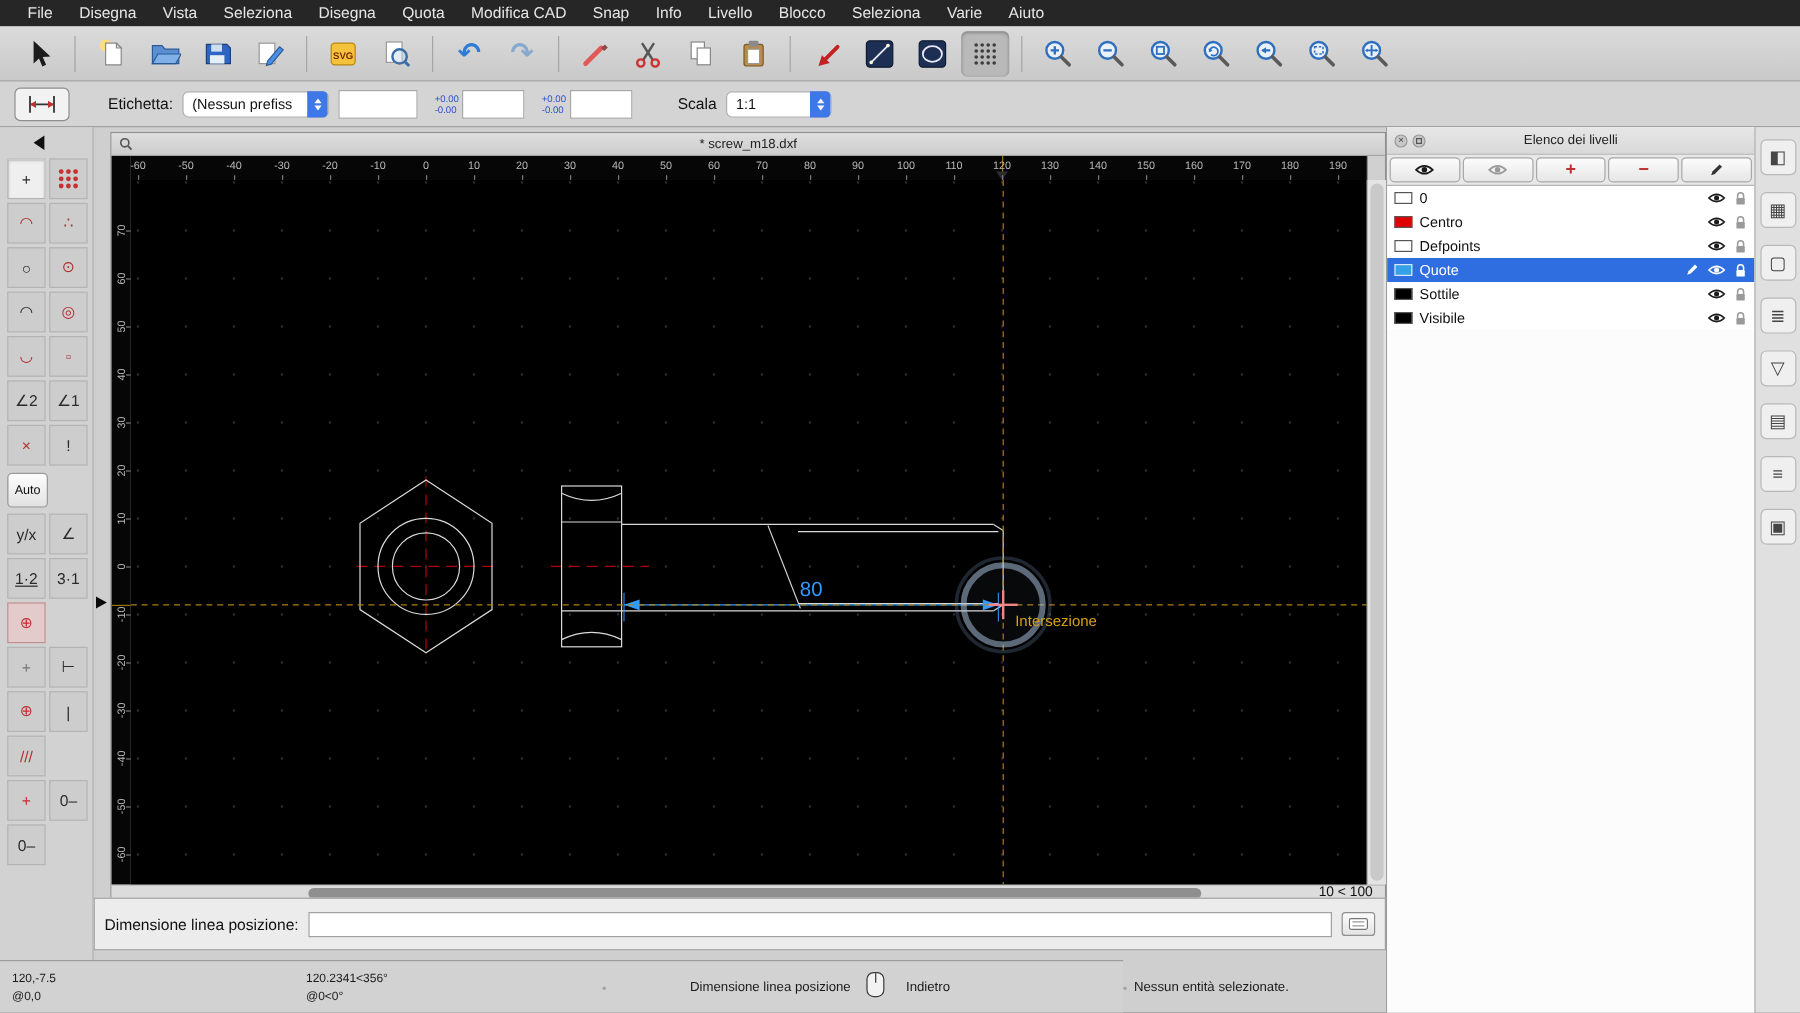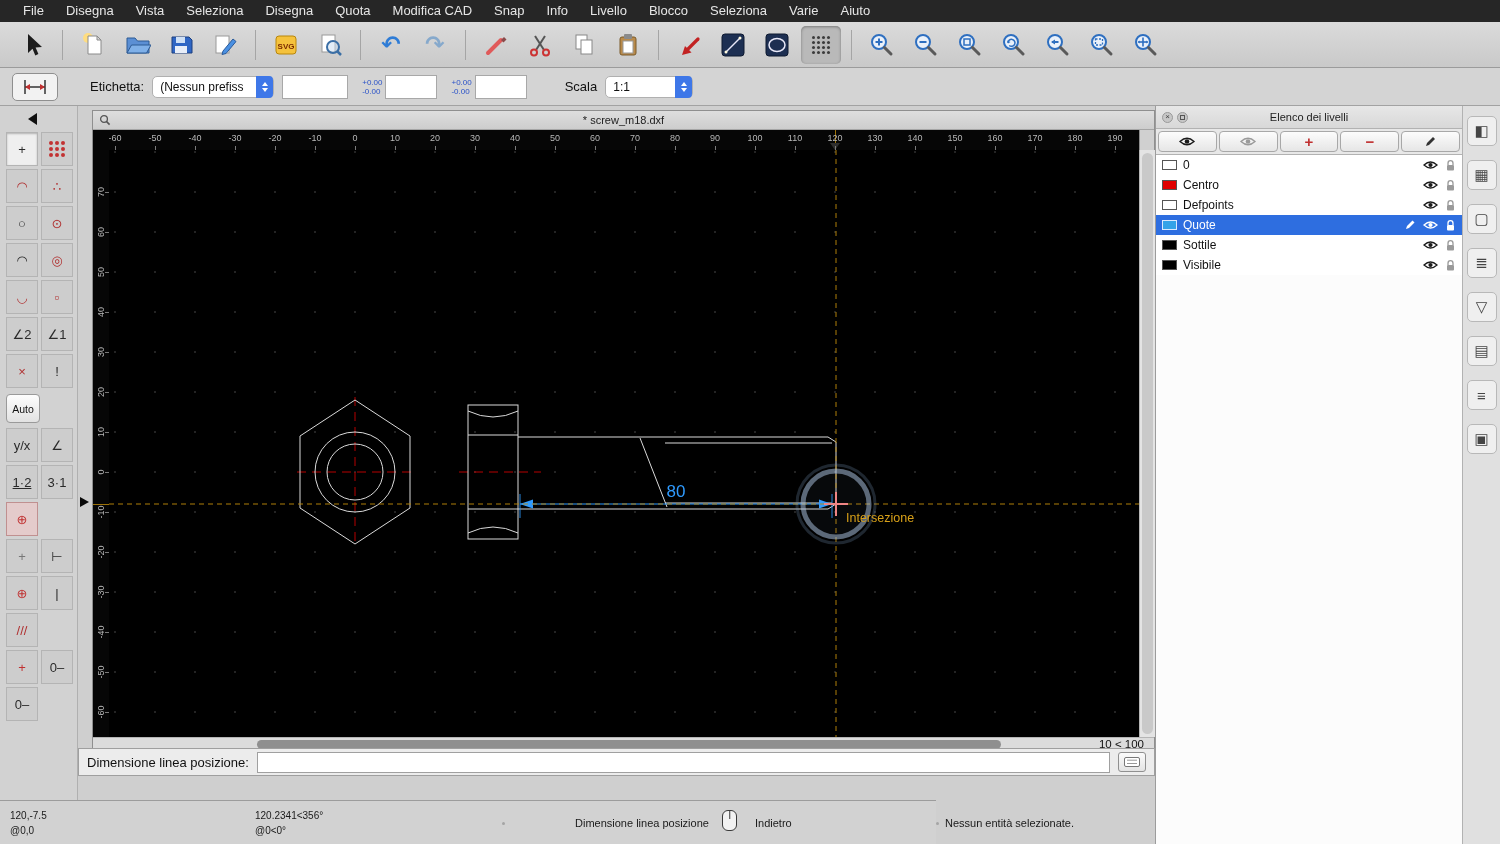--- a/index.html
+++ b/index.html
@@ -95,21 +95,21 @@
   #grid-status{width:78px;text-align:right;font-size:11.5px;color:#111;padding-right:10px;line-height:13px;flex:none;}
 
   #left-marker{position:absolute;left:80px;top:497px;width:0;height:0;
                border-top:5px solid transparent;border-bottom:5px solid transparent;border-left:9px solid #0a0a0a;}
 
   
   #command-area{position:absolute;left:78px;top:748px;width:1077px;height:52px;box-sizing:border-box;}
   #cmd-history{height:24px;background:#fff;border:1px solid #9f9f9f;border-bottom:none;display:flex;
                align-items:center;padding-left:8px;font-size:13px;color:#1a35cc;box-sizing:border-box;}
   #cmd-history .lbl{font-style:italic;margin-right:7px;}
-  #cmd-row{height:28px;background:#ececec;border:1px solid #9f9f9f;display:flex;align-items:center;
+  #cmd-row{height:44px;background:#ececec;border:1px solid #9f9f9f;display:flex;align-items:center;
            padding:0 8px;box-sizing:border-box;gap:8px;}
   #cmd-row .plabel{font-size:13px;color:#111;white-space:nowrap;}
   #cmd-input{flex:1;height:17px;border:1px solid #a0a0a0;background:#fff;}
   #kbd-btn{width:26px;height:18px;border:1px solid #909090;background:linear-gradient(#fbfbfb,#e3e3e3);
            border-radius:3px;display:flex;align-items:center;justify-content:center;flex:none;}
 
   
   #statusbar{position:absolute;left:0;top:800px;width:936px;height:44px;background:#d2d2d2;
              border-top:1px solid #9c9c9c;box-sizing:border-box;font-size:10px;color:#1a1a1a;}
   .sb{position:absolute;white-space:nowrap;}

